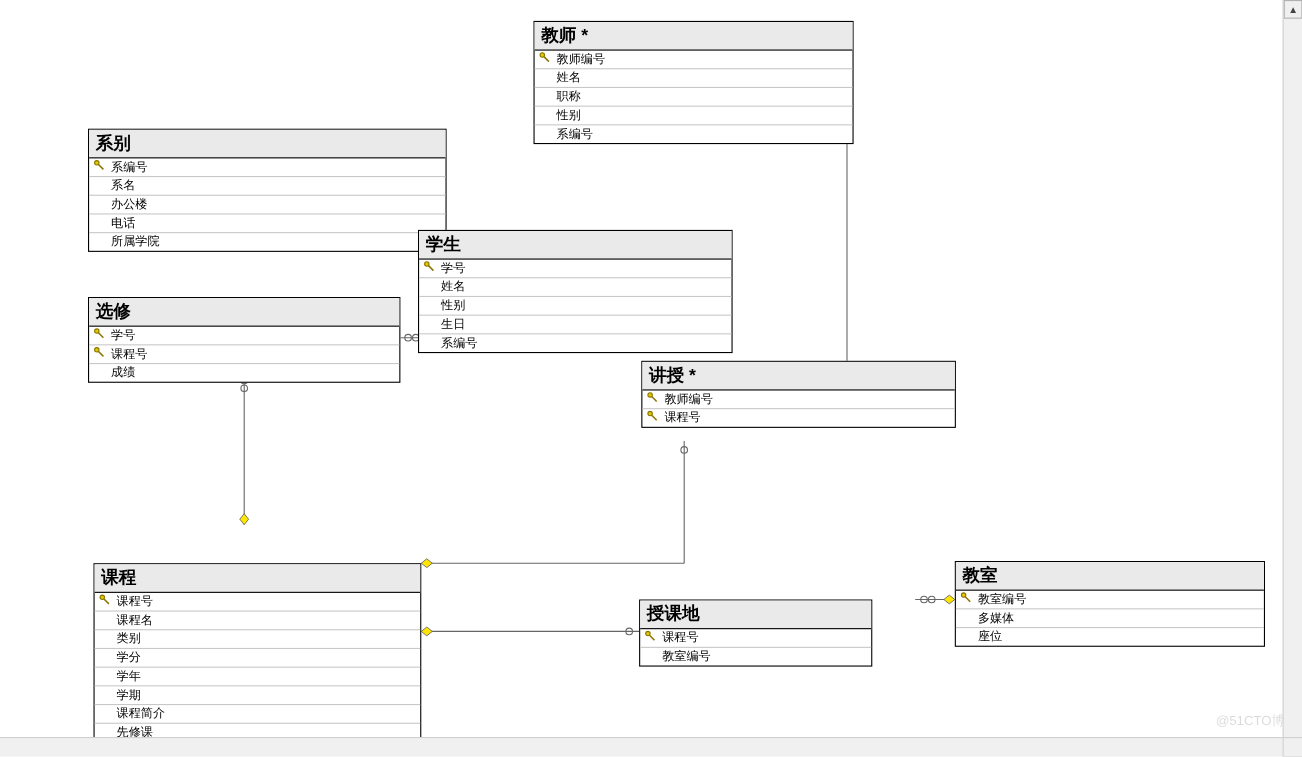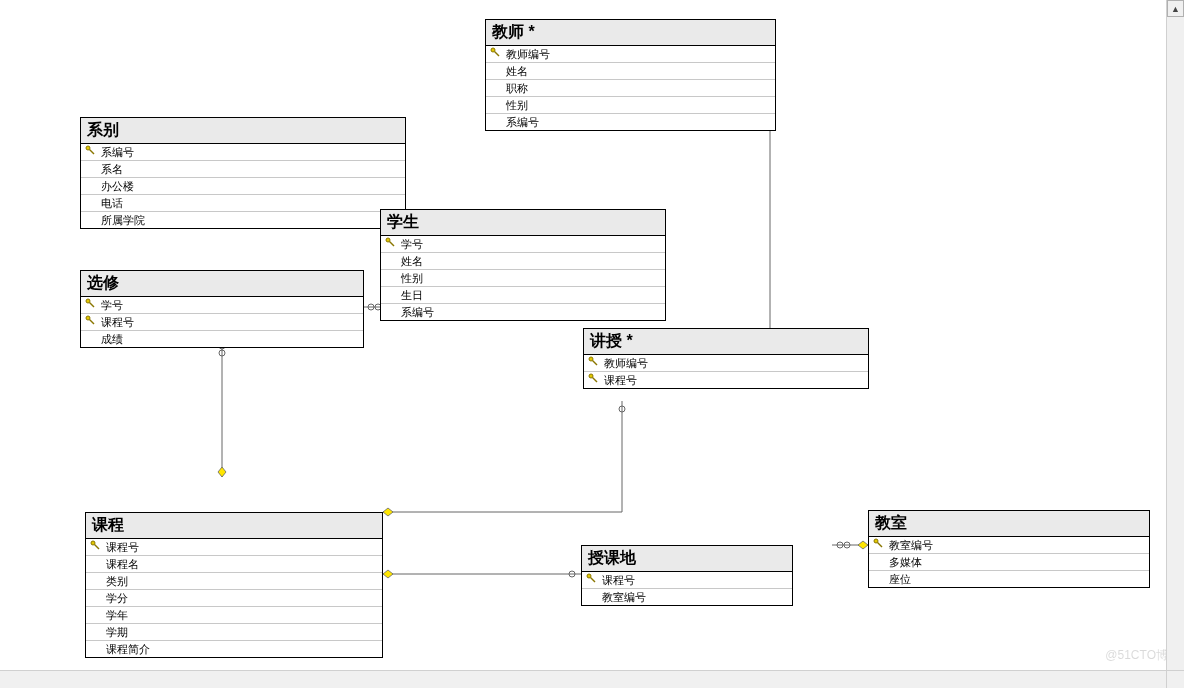--- a/index.html
+++ b/index.html
@@ -236,20 +236,21 @@
             <circle cx="3" cy="3" r="2" fill="#e3c800" stroke="#8a7600"></circle>
             <line x1="4.5" y1="4.5" x2="9" y2="9" stroke="#8a7600" stroke-width="1.4"></line>
           </svg>
         </span><span>课程号</span></div>
     <div class="row"><span>课程名</span></div>
     <div class="row"><span>类别</span></div>
     <div class="row"><span>学分</span></div>
     <div class="row"><span>学年</span></div>
     <div class="row"><span>学期</span></div>
     <div class="row"><span>课程简介</span></div>
+    <div class="row"><span>先修课</span></div>
   </div>
 
   <div class="entity" style="left:581px; top:545px; width:212px;">
     <div class="title">授课地</div>
     <div class="row"><span class="key">
           <svg width="10" height="10" viewBox="0 0 10 10">
             <circle cx="3" cy="3" r="2" fill="#e3c800" stroke="#8a7600"></circle>
             <line x1="4.5" y1="4.5" x2="9" y2="9" stroke="#8a7600" stroke-width="1.4"></line>
           </svg>
         </span><span>课程号</span></div>

